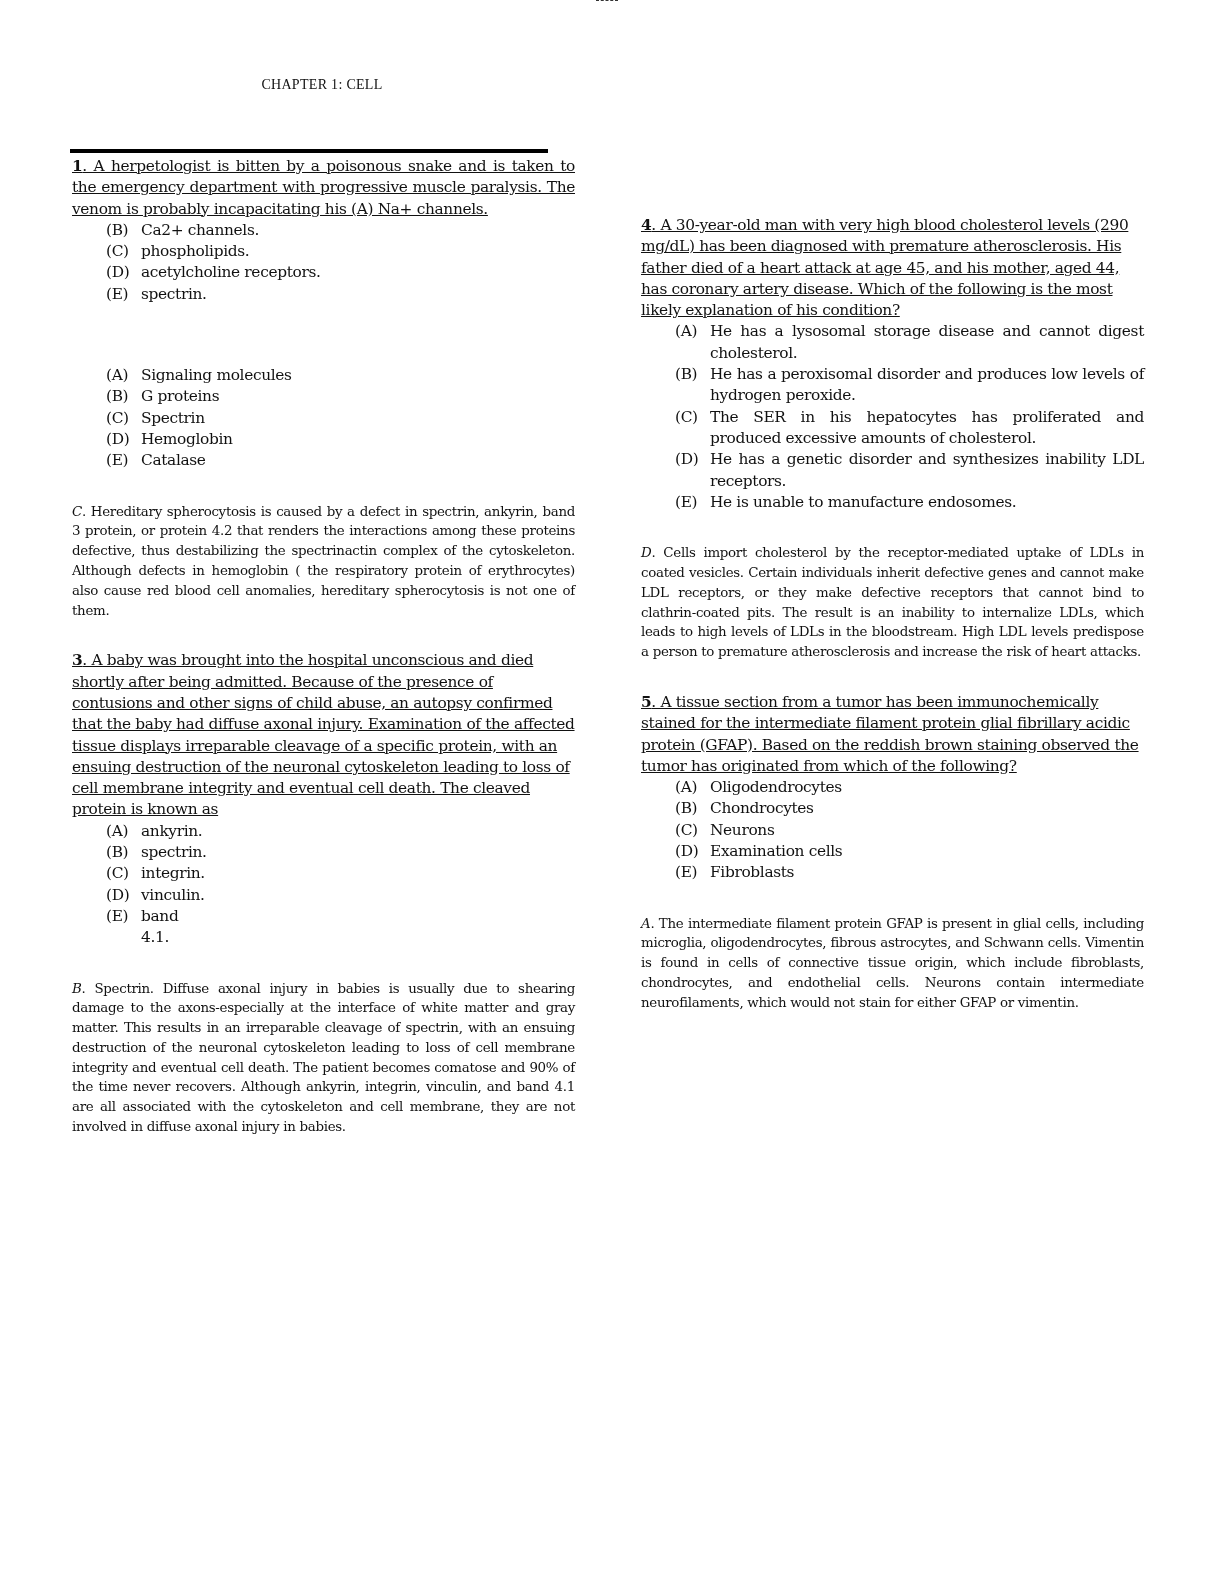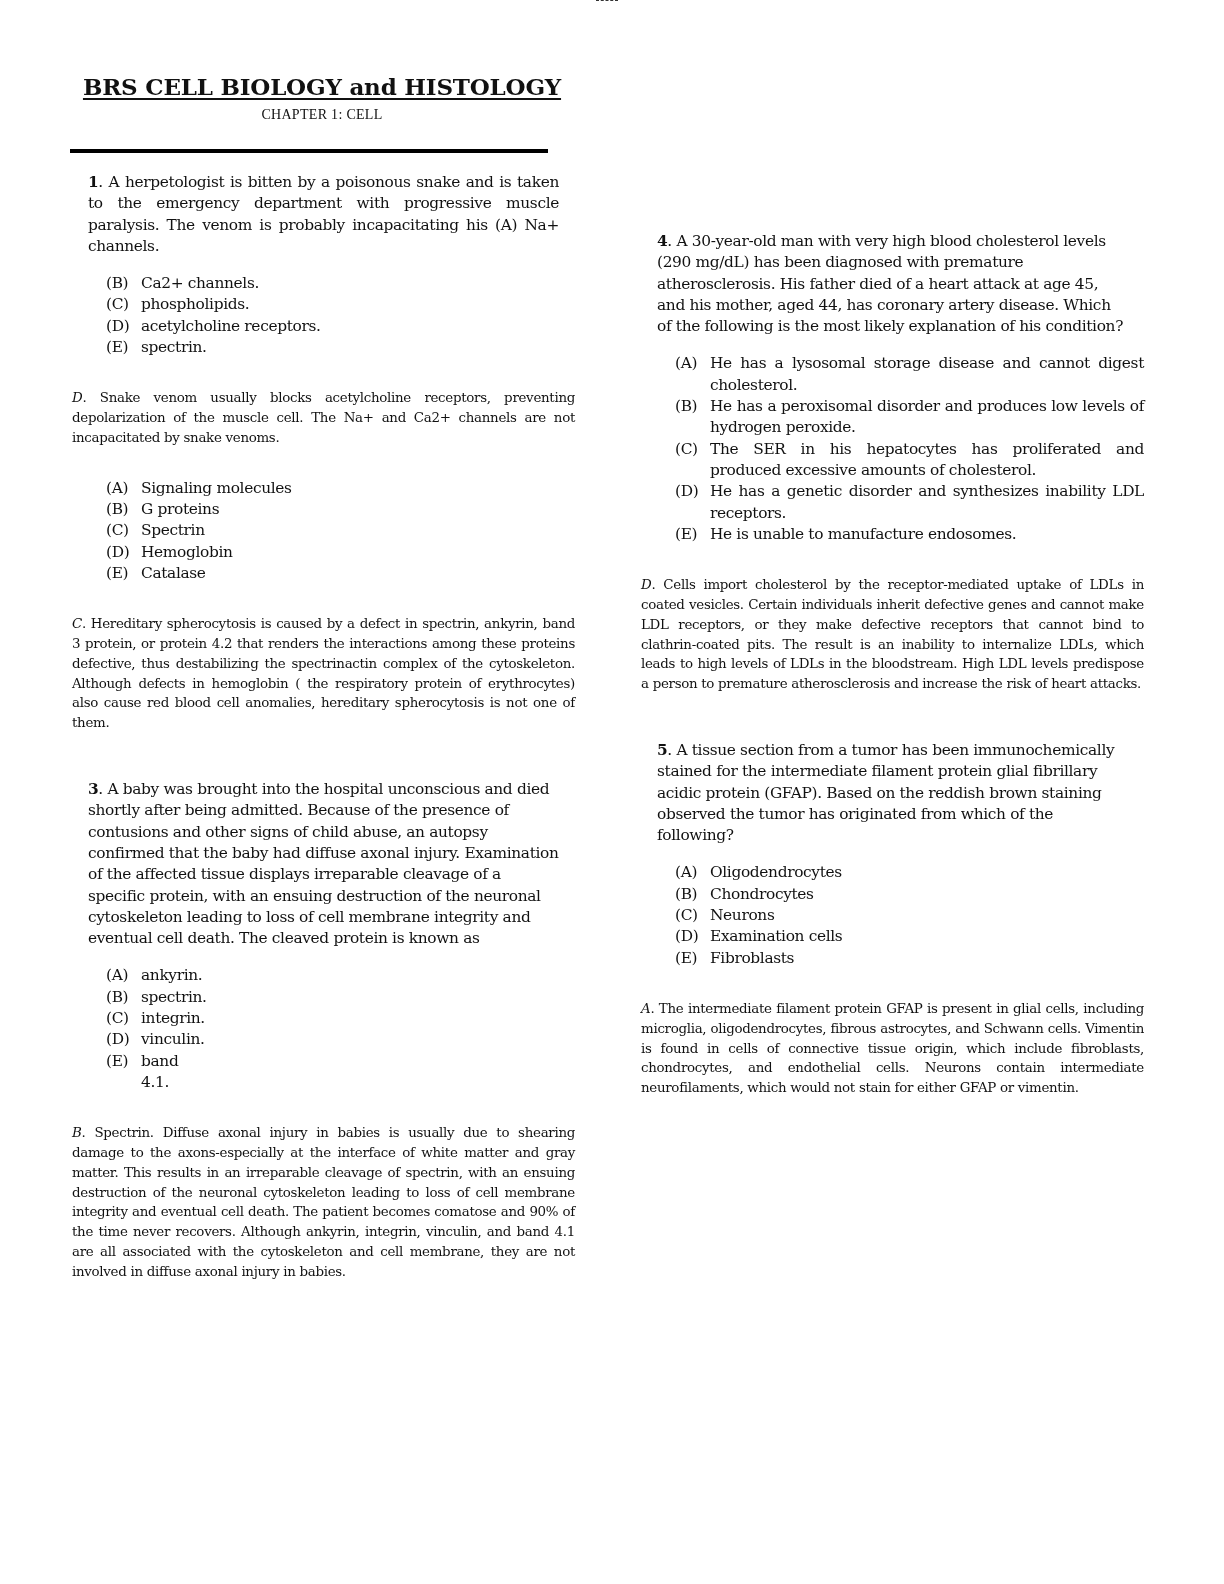--- a/index.html
+++ b/index.html
@@ -6,37 +6,36 @@
   body { width: 1224px; height: 1584px; position: relative; overflow: hidden; color: #111; font-family: "DejaVu Serif", "Liberation Serif", serif; }
   .top-mark { position: absolute; left: 596px; top: 0px; width: 22px; height: 2px; border-top: 1px dashed #333; }
   .title-block { position: absolute; left: 70px; top: 72px; width: 504px; text-align: center; }
   .title { font-family: "DejaVu Serif", serif; font-weight: bold; font-size: 23px; text-decoration: underline; text-underline-offset: 3px; letter-spacing: -0.2px; margin: 0; line-height: 30px; }
   .subtitle { font-family: "Liberation Serif", serif; font-size: 14px; margin: 2px 0 0 0; line-height: 22px; letter-spacing: 0.3px; }
   .rule { position: absolute; left: 70px; top: 149px; width: 478px; height: 4px; background: #000; }
   .col { position: absolute; width: 503px; }
   .col-left { left: 72px; top: 156px; }
   .col-right { left: 641px; top: 215px; }
   .question { font-family: "DejaVu Serif", serif; font-size: 15.4px; line-height: 21.3px; letter-spacing: -0.35px; }
-  .stem { text-align: justify; margin: 16px; }
+  .stem { text-align: justify; margin: 0; text-decoration: underline; }
   .qnum { font-weight: bold; }
   .options { list-style: none; margin: 0; padding: 0 0 0 34px; }
   .options li { display: flex; }
   .opt-letter { width: 35px; flex: 0 0 35px; }
   .opt-text { flex: 1; text-align: justify; }
   .explanation { font-family: "DejaVu Serif", serif; font-size: 13.4px; line-height: 19.8px; letter-spacing: -0.3px; text-align: justify; margin: 0; }
   .exp-letter { font-style: italic; }
   .gap-lg { height: 30px; }
 </style>
 </head>
 <body>
 
 <div class="top-mark"></div>
 
 <div class="title-block">
-  <h1 class="title">BRS CELL BIOLOGY and HISTOLOGY</h1>
   <div class="subtitle">CHAPTER 1: CELL</div>
 </div>
 <div class="rule"></div>
 
 <div class="col col-left">
 
   <div class="question">
     <p class="stem"><span class="qnum">1</span><span>. A herpetologist is bitten by a poisonous snake and is taken to the emergency department with progressive muscle paralysis. The venom is probably incapacitating his (A) Na+ channels.</span></p>
     <ul class="options">
       <li>
@@ -51,21 +50,20 @@
           <span class="opt-letter">(D)</span>
           <span class="opt-text">acetylcholine receptors.</span>
         </li>
       <li>
           <span class="opt-letter">(E)</span>
           <span class="opt-text">spectrin.</span>
         </li>
     </ul>
   </div>
   <div class="gap-lg"></div>
-  <p class="explanation"><span class="exp-letter">D</span><span>. Snake venom usually blocks acetylcholine receptors, preventing depolarization of the muscle cell. The Na+ and Ca2+ channels are not incapacitated by snake venoms.</span></p>
   <div class="gap-lg"></div>
 
   <div class="question">
     <ul class="options">
       <li>
           <span class="opt-letter">(A)</span>
           <span class="opt-text">Signaling molecules</span>
         </li>
       <li>
           <span class="opt-letter">(B)</span>

